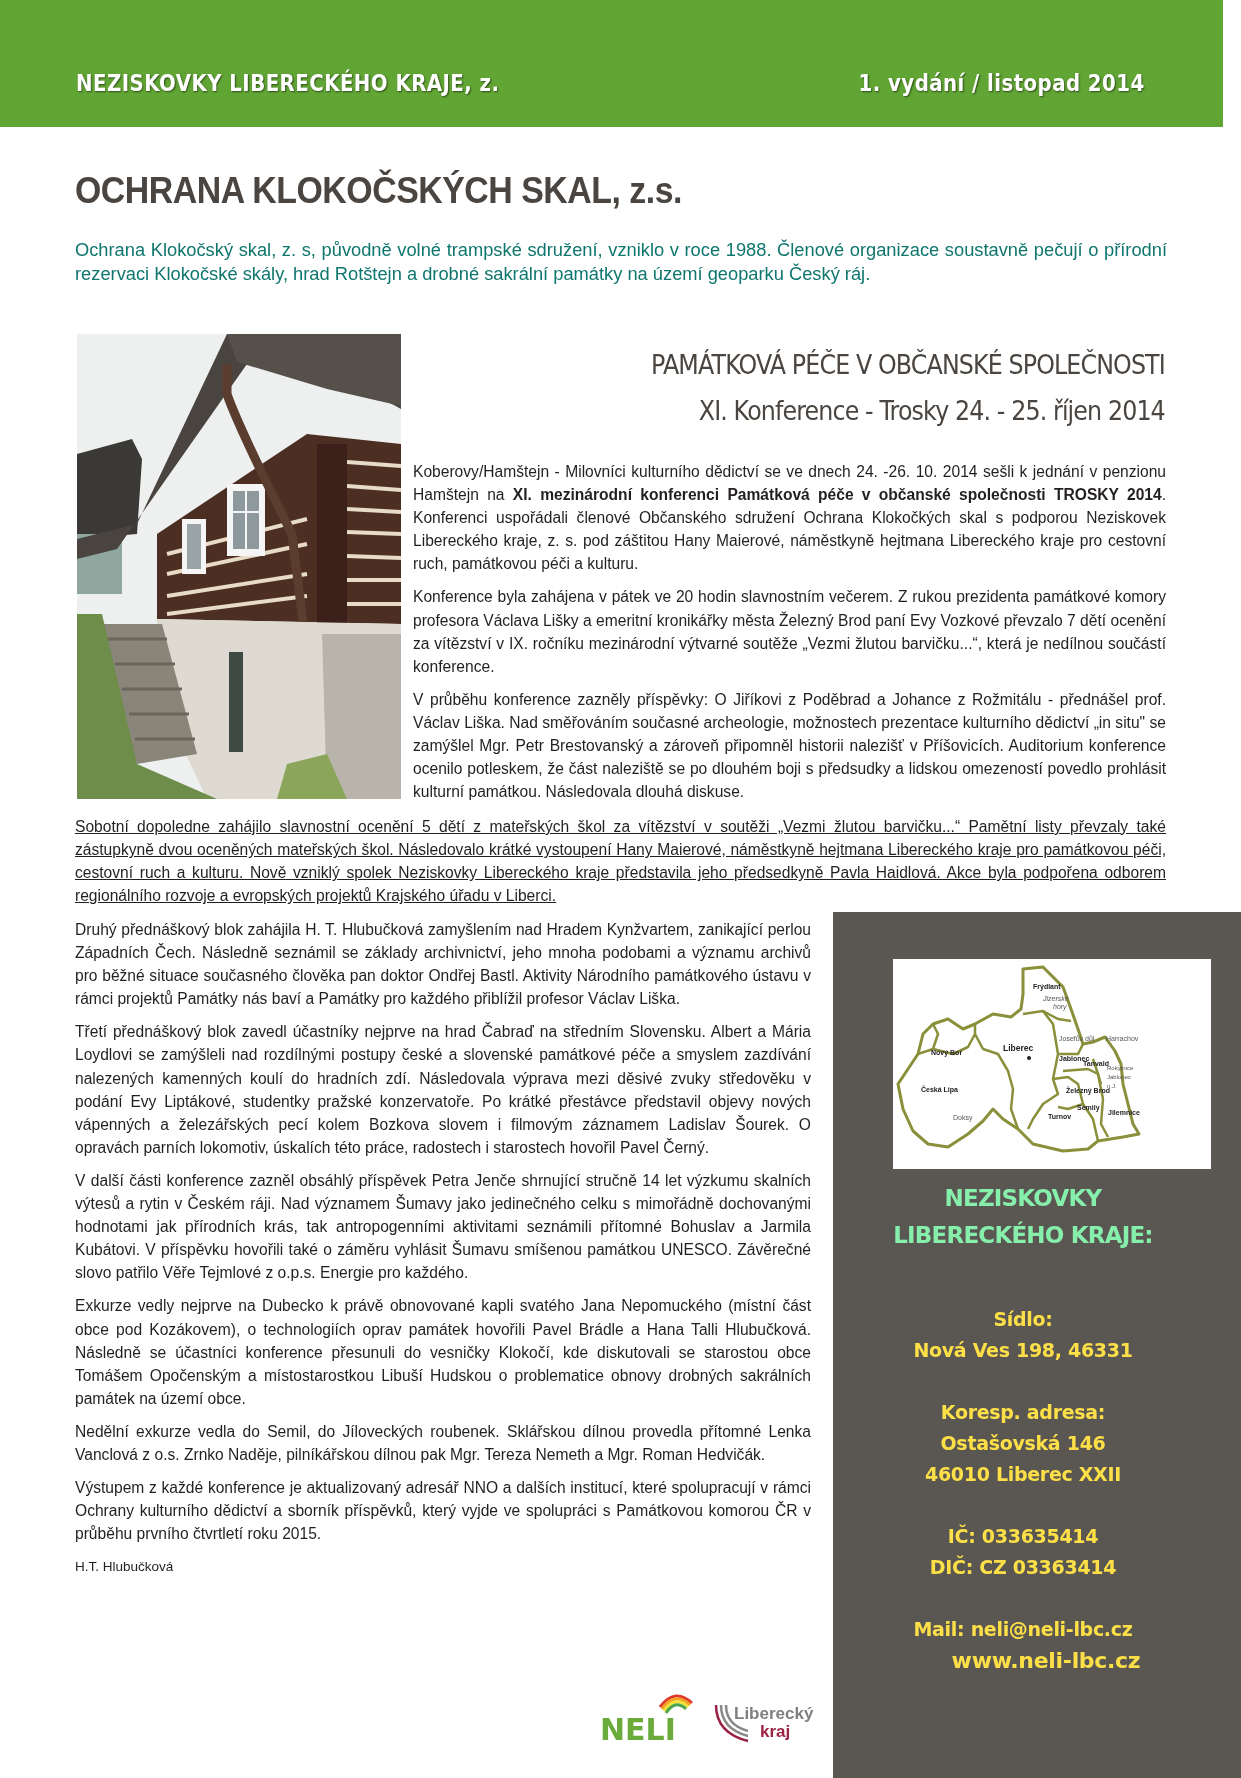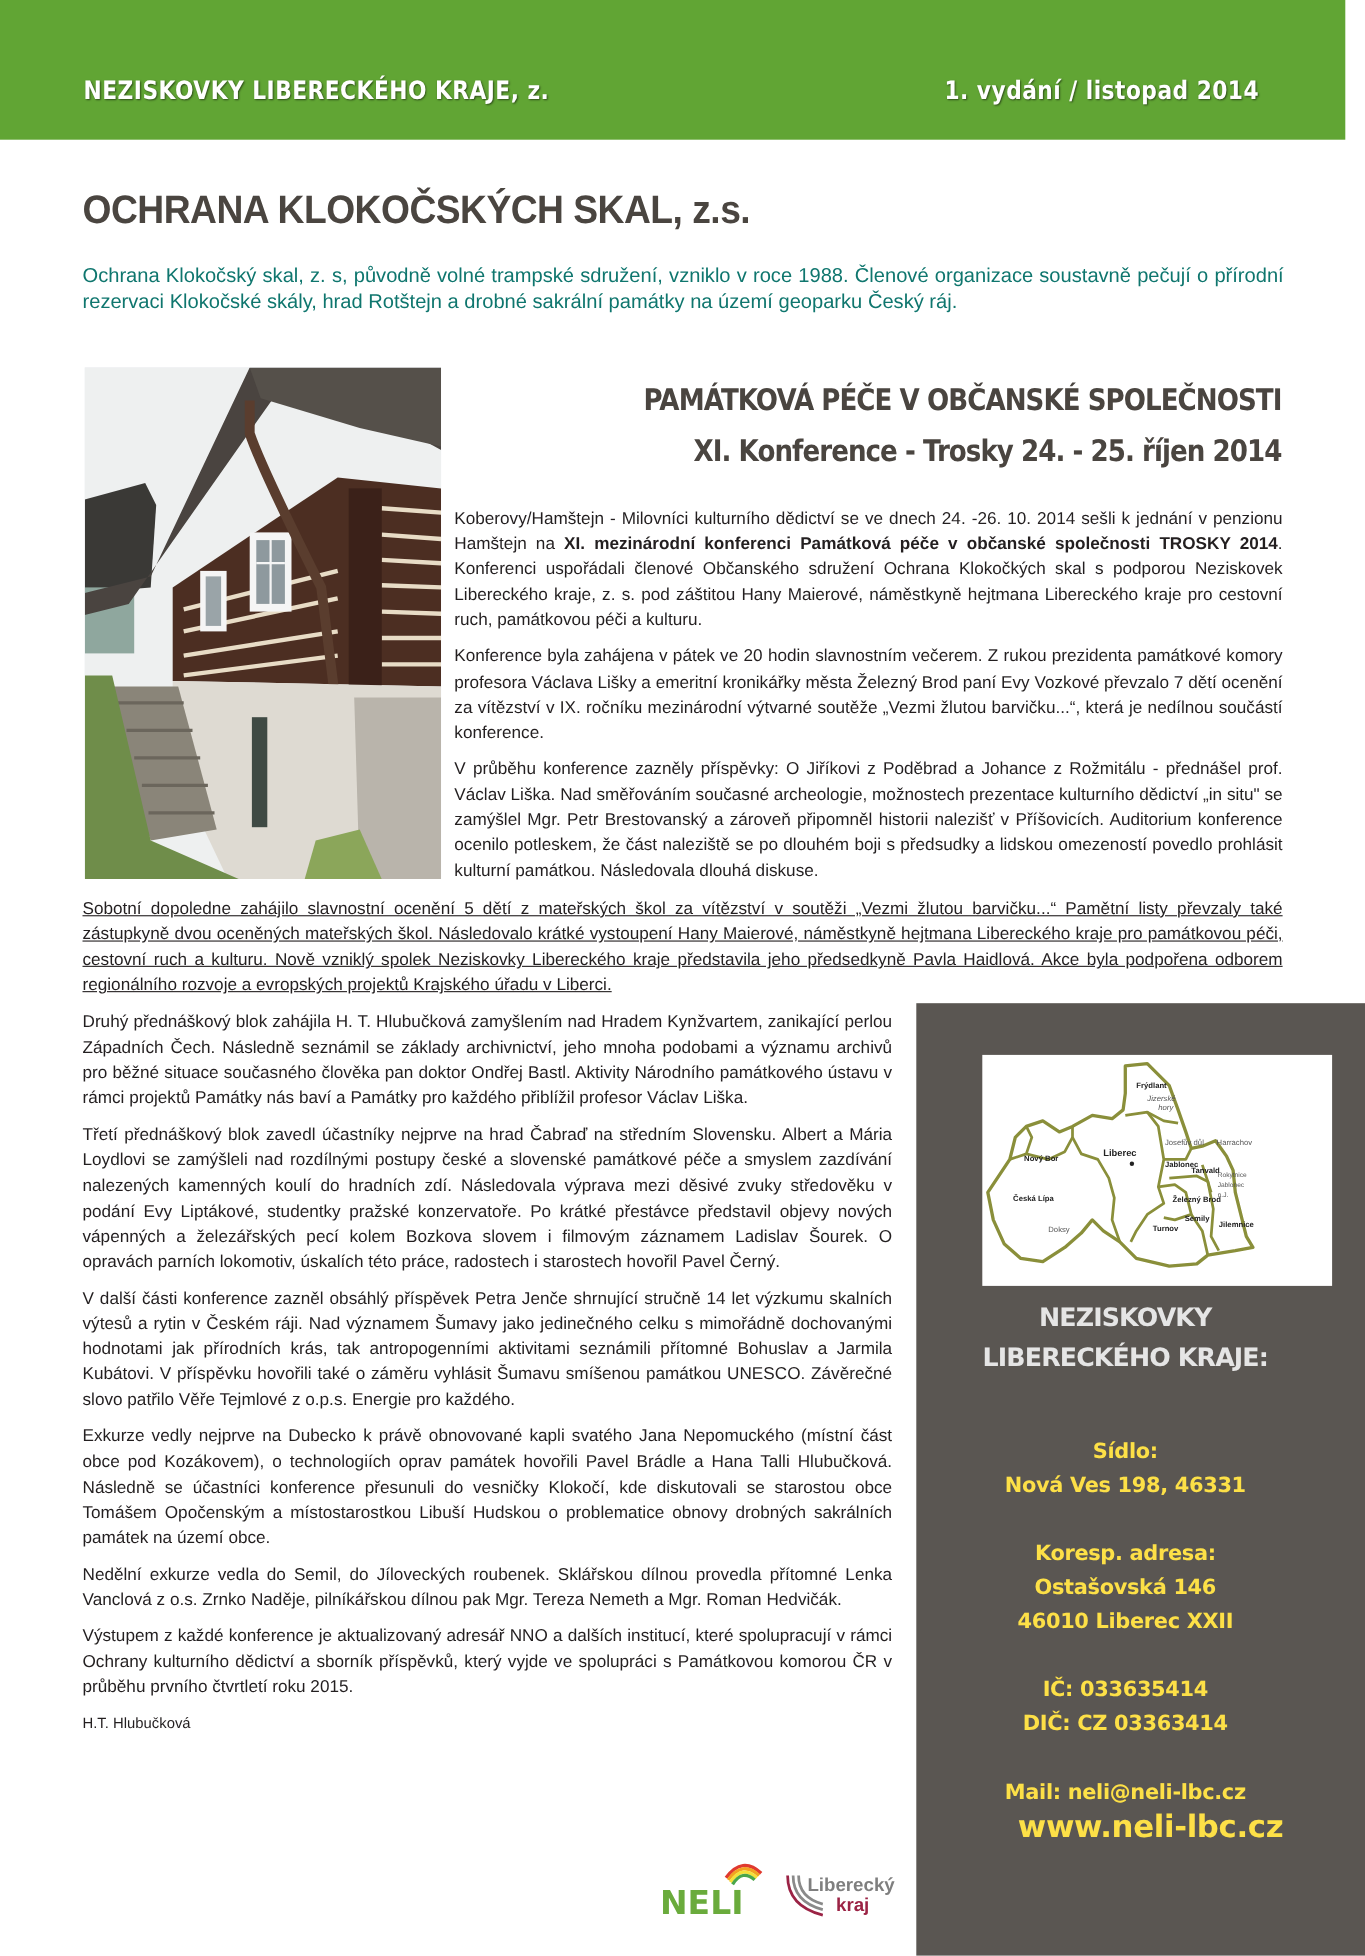--- a/index.html
+++ b/index.html
@@ -14,39 +14,39 @@
 
   .org-title { position: absolute; left: 75px; top: 170px; font-family: "Liberation Sans", sans-serif;
          font-weight: bold; font-size: 36px; color: #4a4540; letter-spacing: -0.5px; white-space: nowrap;
          transform: scaleX(0.94); transform-origin: left center; }
   .org-intro { position: absolute; left: 75px; top: 238px; width: 1092px; font-size: 18.3px;
          line-height: 24px; color: #0f766e; text-align: justify; }
 
   .photo { position: absolute; left: 77px; top: 334px; width: 324px; height: 465px; overflow: hidden; background: #e8ecee; }
 
   .conf-title { position: absolute; right: 76px; top: 342px; text-align: right; font-family: "DejaVu Sans", sans-serif;
-         font-weight: bold; color: #4a4540; font-size: 27px; line-height: 46px; letter-spacing: -1px; }
+         font-weight: normal; color: #4a4540; font-size: 27px; line-height: 46px; letter-spacing: -1px; }
   .conf-title div { transform: scaleX(0.88); transform-origin: right center; white-space: nowrap; }
 
   .body-text { font-family: "Liberation Sans", sans-serif; font-size: 15.6px; line-height: 23.1px; color: #231f20;
          text-align: justify; }
   .body-text p { margin: 0 0 10px 0; }
   .col-right { position: absolute; left: 413px; top: 460px; width: 753px; }
   .full-width { position: absolute; left: 75px; top: 815px; width: 1091px; text-decoration: underline; }
   .col-left { position: absolute; left: 75px; top: 918px; width: 736px; }
   .signature { font-size: 13.5px; margin-top: 2px; }
 
   .sidebar { position: absolute; left: 833px; top: 912px; width: 408px; height: 866px; background: #5a5652; }
   .map-box { position: absolute; left: 60px; top: 47px; width: 318px; height: 210px; background: #ffffff; }
-  .side-heading { position: absolute; left: 0; top: 268px; width: 380px; text-align: center; color: #e5e5e5;
+  .side-heading { position: absolute; left: 0; top: 268px; width: 380px; text-align: center; color: #86efac;
          font-family: "DejaVu Sans", sans-serif; font-weight: bold; font-size: 23px; line-height: 37px; letter-spacing: -0.8px; }
   .side-info { position: absolute; left: 0; top: 392px; width: 380px; text-align: center; color: #fde047;
          font-family: "DejaVu Sans", sans-serif; font-weight: bold; font-size: 19px; line-height: 31px; letter-spacing: -0.3px; }
   .side-info .gap { height: 31px; }
-  .side-info .web { font-size: 28px; padding-left: 46px; }
+  .side-info .web { font-size: 22px; padding-left: 46px; }
 
   .logos { position: absolute; left: 598px; top: 1675px; width: 230px; height: 80px; }
 </style>
 </head>
 <body>
 
 <div class="banner">
   <div class="banner-left">NEZISKOVKY LIBERECKÉHO KRAJE, z.</div>
   <div class="banner-right">1. vydání  / listopad 2014</div>
 </div>

